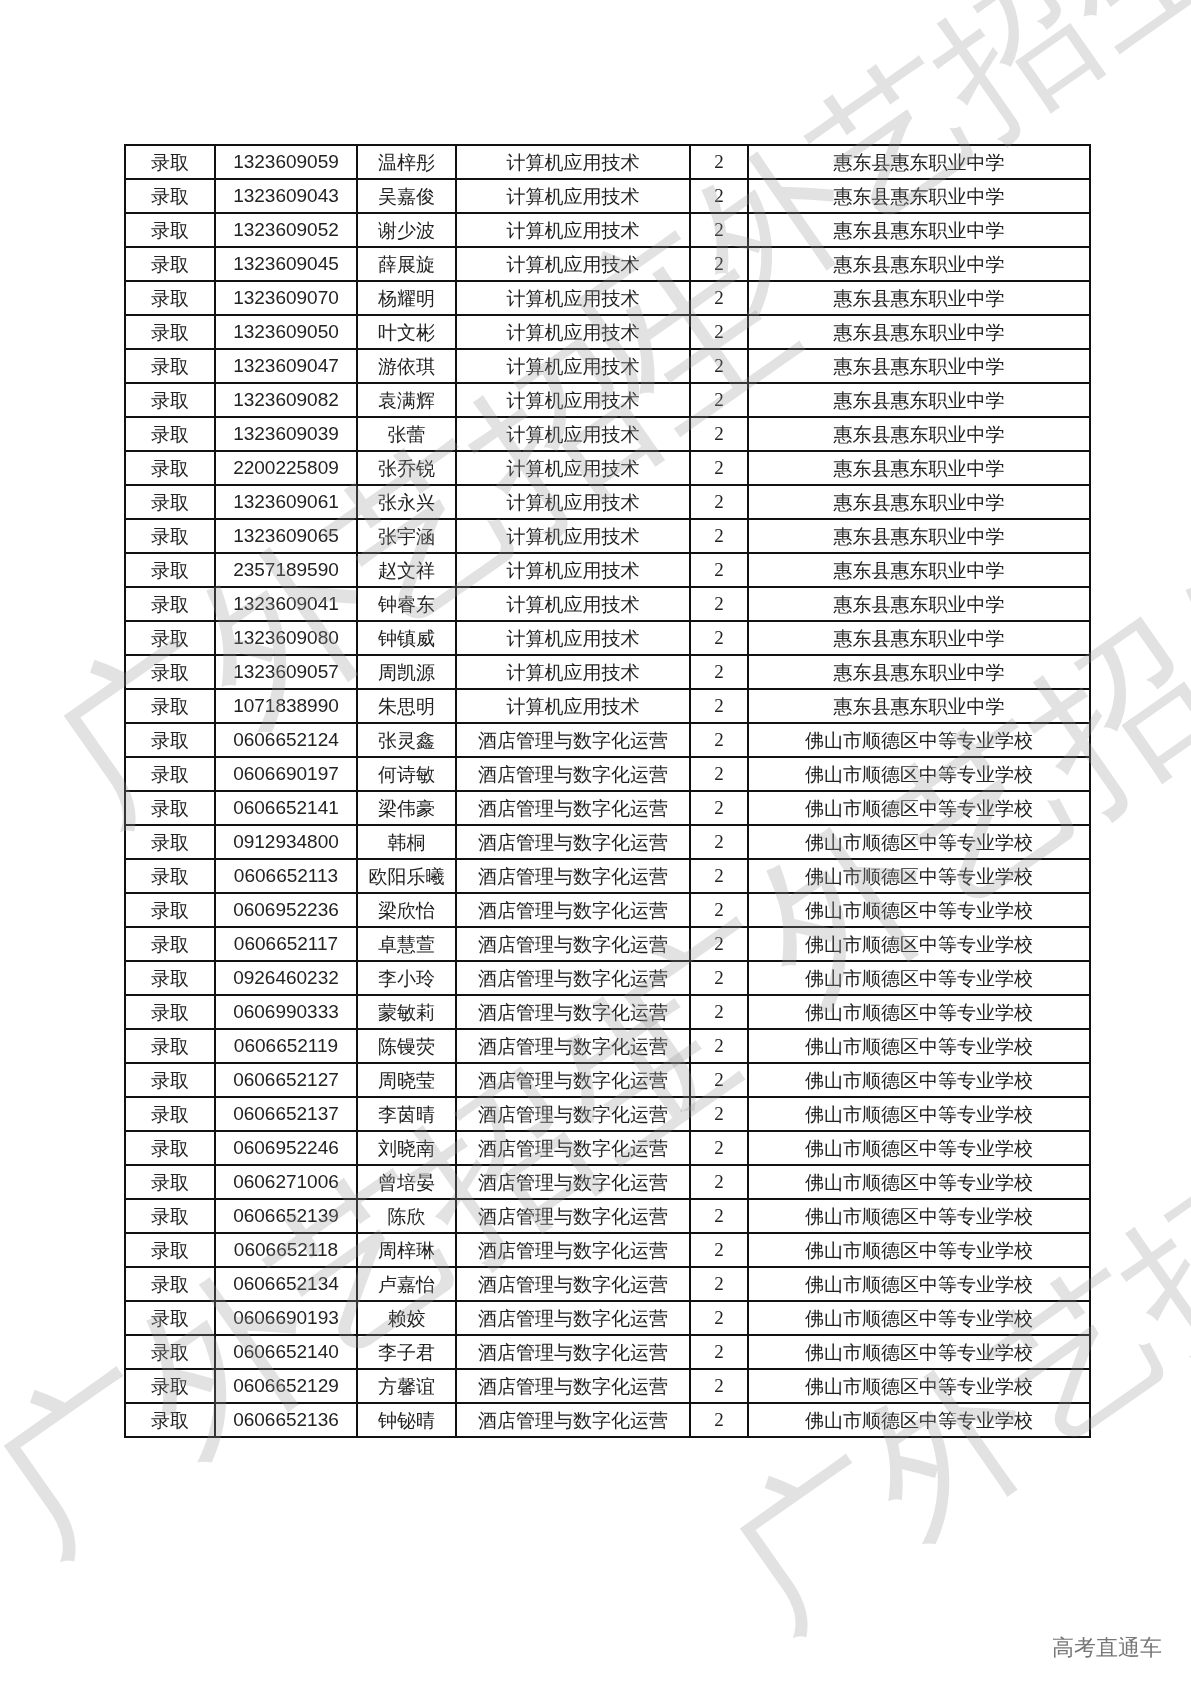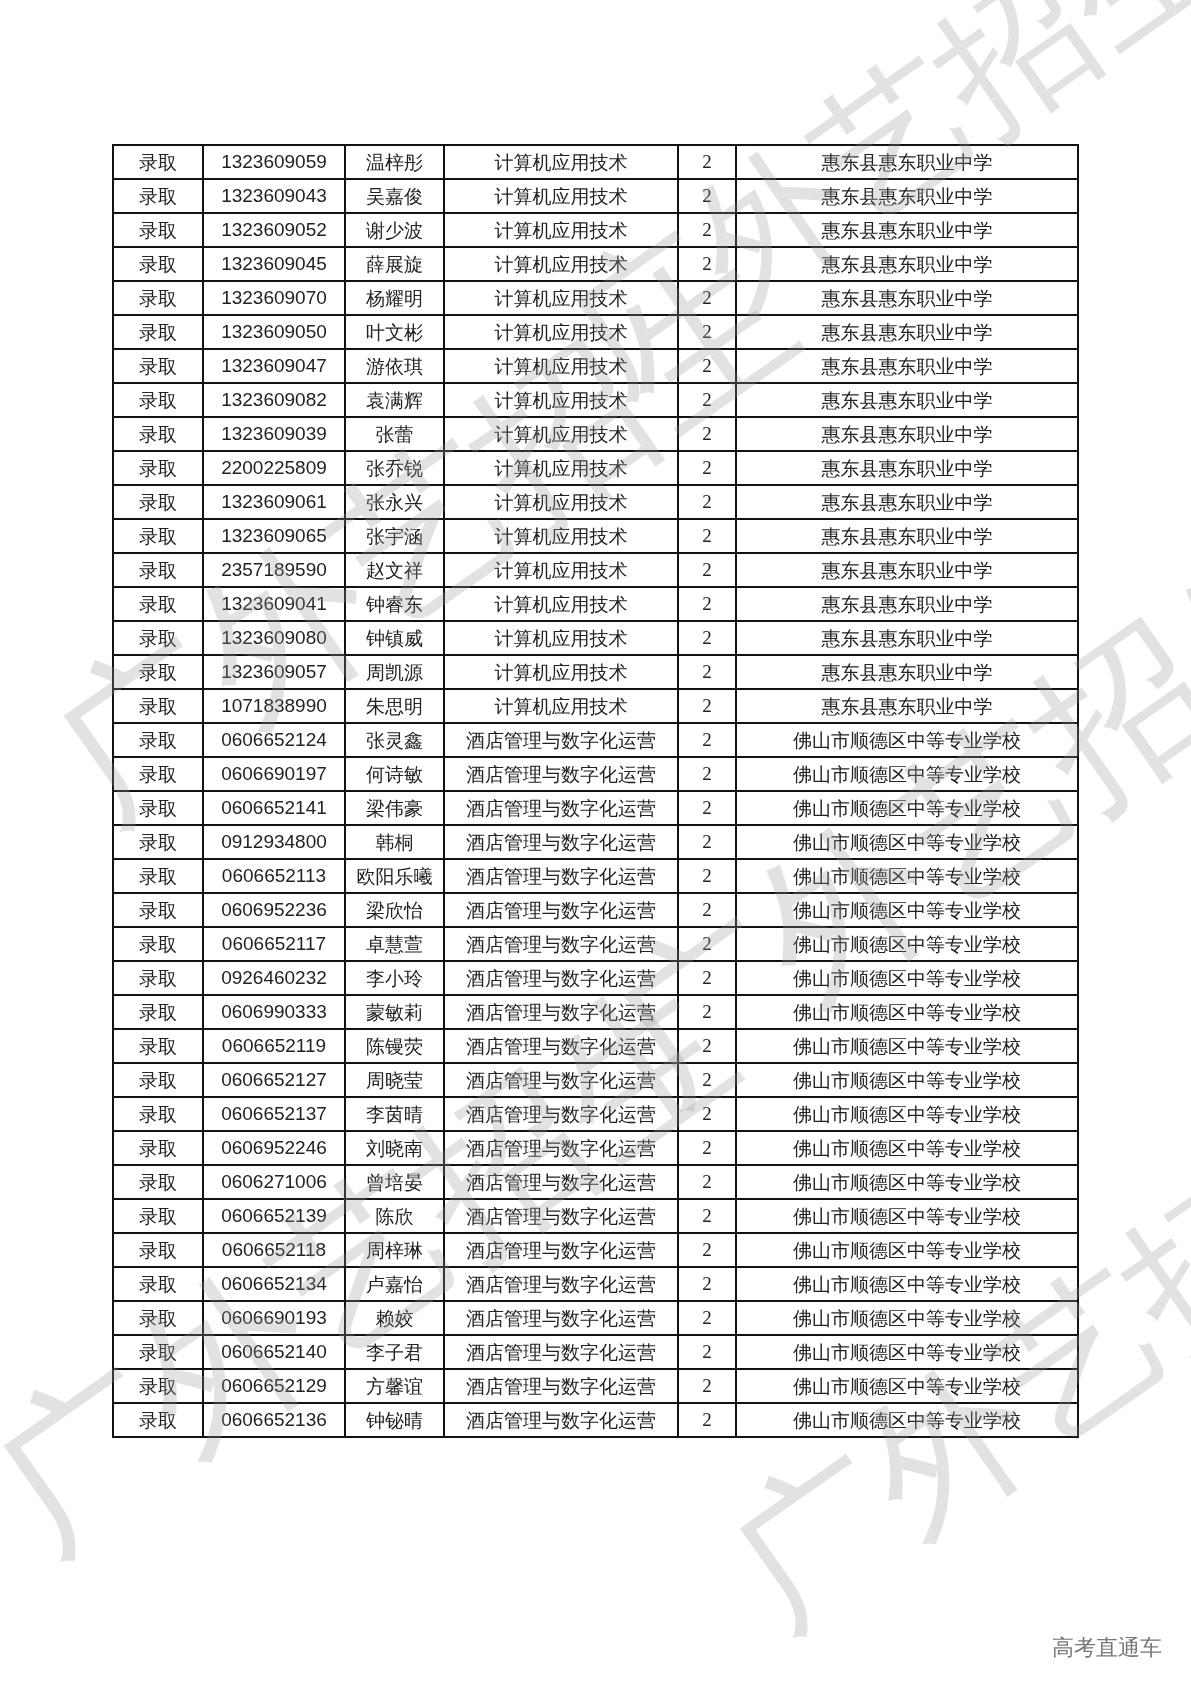--- a/index.html
+++ b/index.html
@@ -8,21 +8,21 @@
     font-family: "DejaVu Serif", "Liberation Serif", serif; color: #222;
   }
   .watermark {
     position: absolute; inset: 0; pointer-events: none; z-index: 2;
   }
   .watermark span {
     position: absolute; color: rgba(150,150,150,0.28);
     font-family: "DejaVu Sans", sans-serif; font-weight: 300; white-space: nowrap;
   }
   table.admit {
-    position: absolute; left: 112px; top: 144px; width: 965px;
+    position: absolute; left: 124px; top: 144px; width: 965px;
     border-collapse: collapse; table-layout: fixed; z-index: 1; border-radius: 25px;
   }
   table.admit td {
     border: 2px solid #111; height: 32px; padding: 0;
     text-align: center; font-size: 19px; line-height: 32px; white-space: nowrap; overflow: hidden;
   }
   td.c-id { font-family: Liberation Sans, sans-serif; font-size: 20px; }
   td.c-count { font-family: "Liberation Serif", "DejaVu Serif", serif; font-size: 20px; }
   .footer {
     position: absolute; left: 1052px; top: 1633px; font-size: 22px; color: #777;

